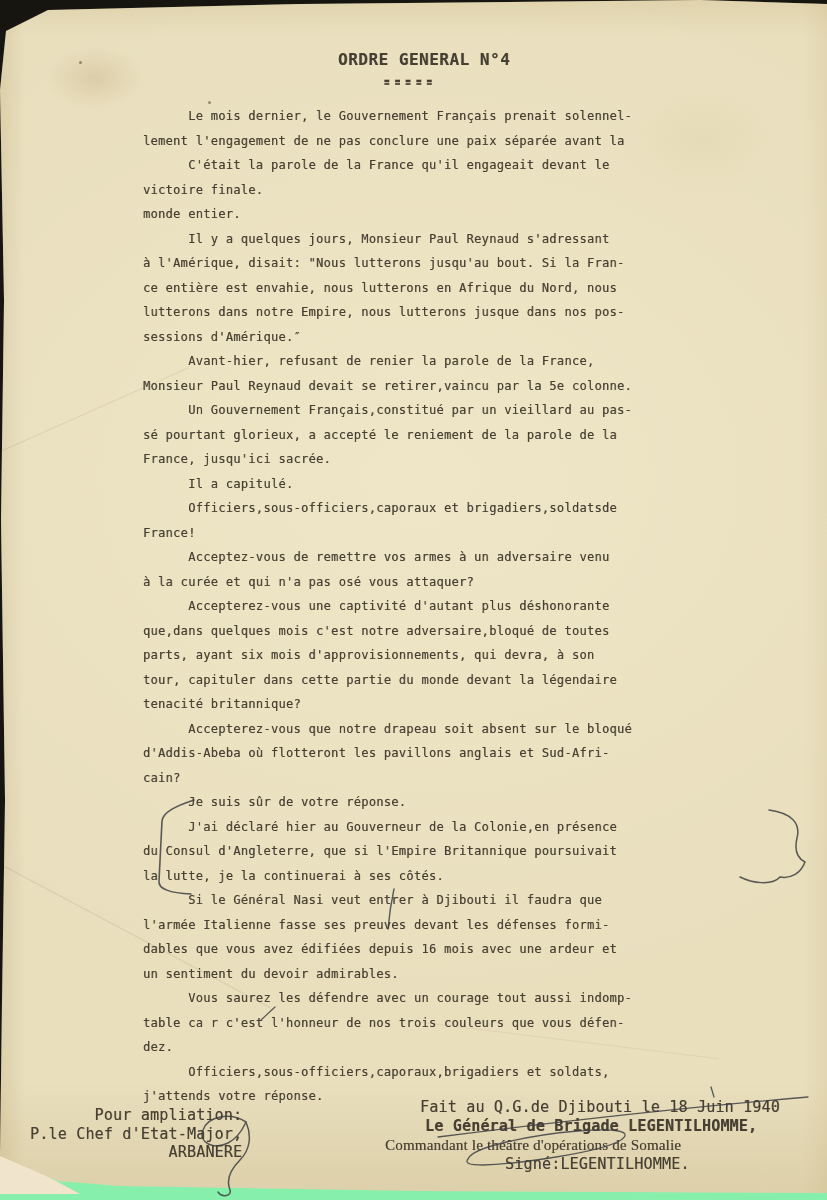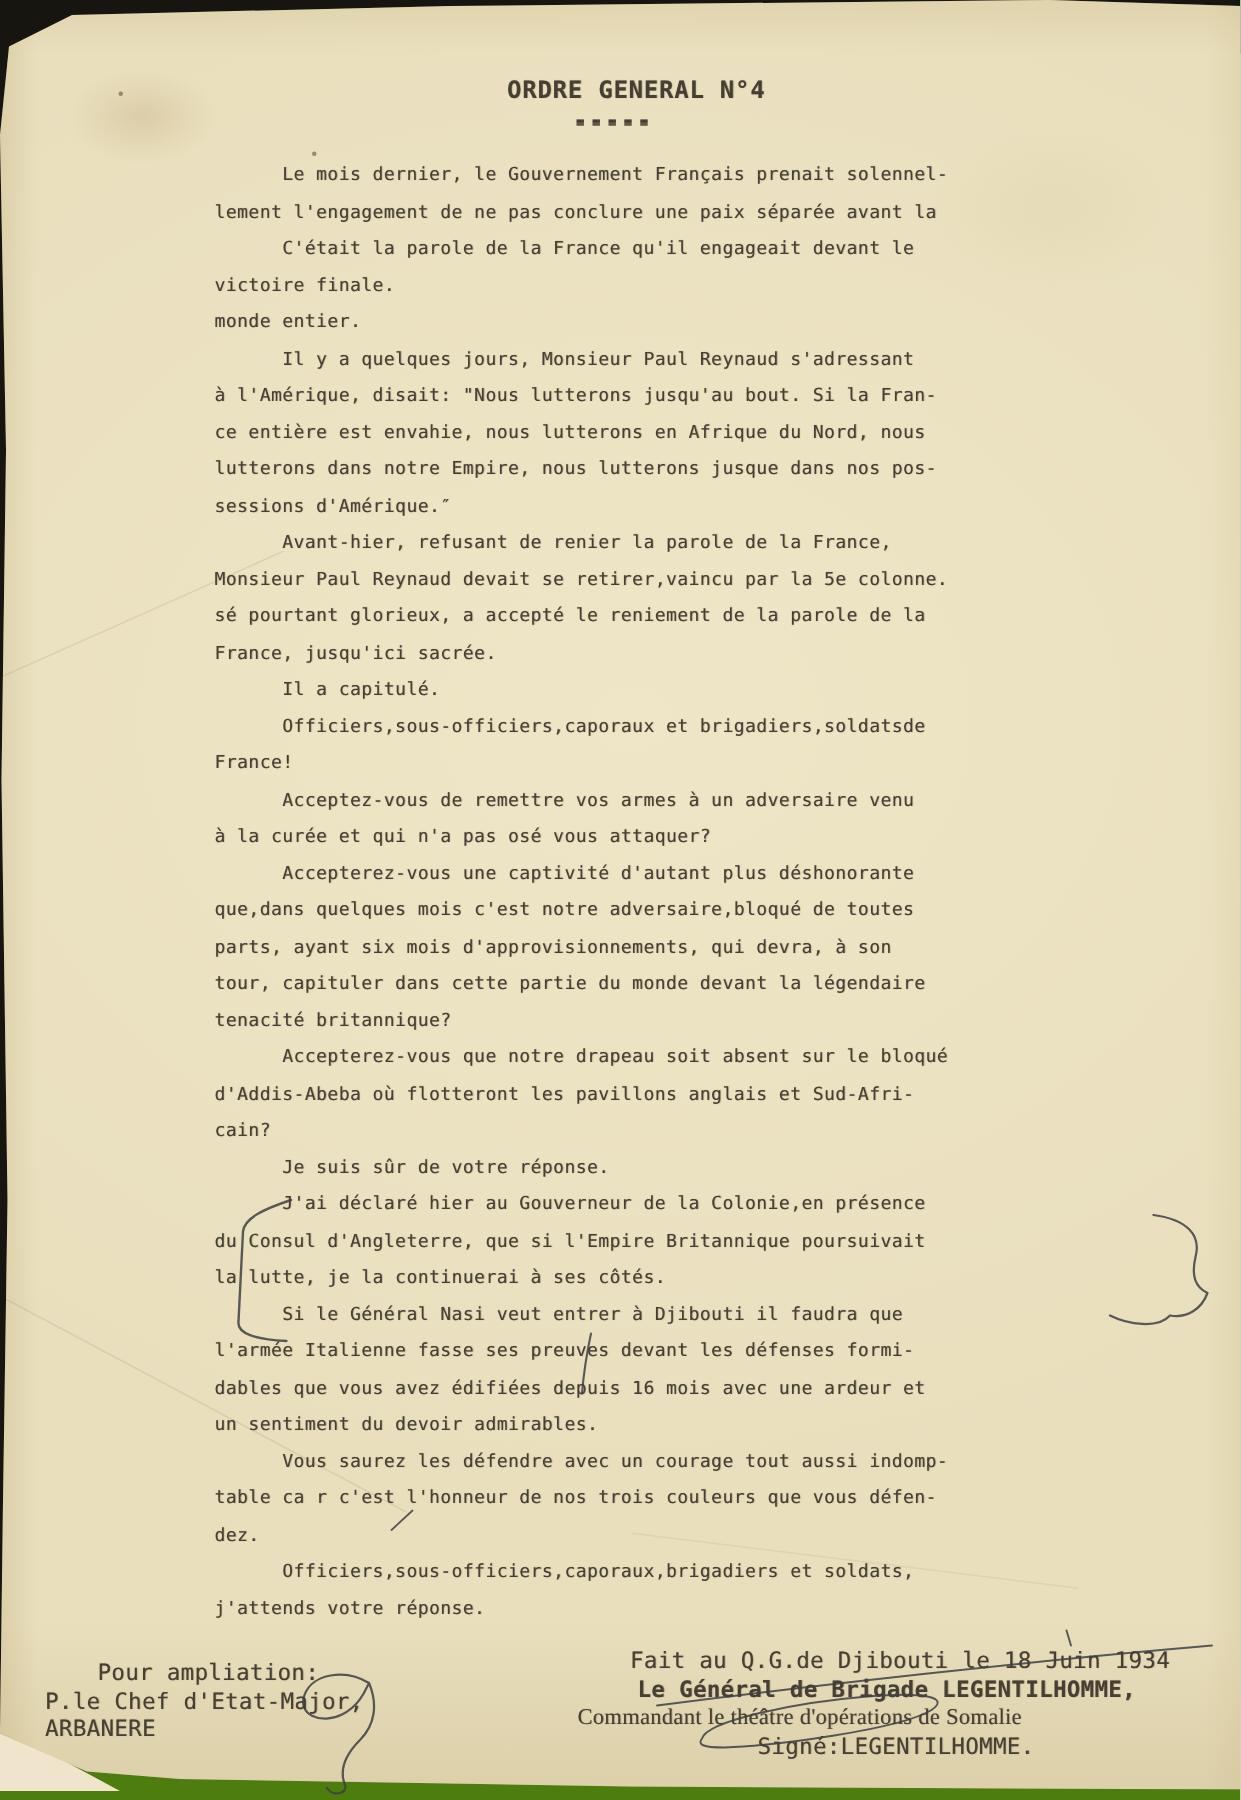--- a/index.html
+++ b/index.html
@@ -1,17 +1,17 @@
 <!DOCTYPE html>
 <html><head>
 <meta charset="utf-8">
 <style>
   html,body{margin:0;padding:0;background:#ffffff;}
   .stage{
-    position:relative;width:827px;height:1200px;overflow:hidden;background:#4d7c0f;
+    position:relative;width:827px;height:1200px;overflow:hidden;background:#86efac;
     font-family:"DejaVu Sans Mono","Liberation Mono",monospace;
   }
   .backing-top{position:absolute;left:0;top:0;width:827px;height:36px;background:#17150f;}
   .backing-left{position:absolute;left:0;top:0;width:14px;height:1150px;background:#17150f;}
   .under-sheet{position:absolute;left:0;top:1146px;width:80px;height:48px;background:#f1e4cc;
     clip-path:polygon(0 10%,100% 100%,0 100%);}
   .paper{
     position:absolute;left:0;top:0;width:827px;height:1200px;
     clip-path:polygon(6px 31px,48px 10px,300px 4px,700px 0px,827px 4px,
                       827px 1193px,420px 1191px,120px 1186px,58px 1181px,
@@ -28,21 +28,21 @@
   .crease.c1{left:-40px;top:930px;width:330px;transform:rotate(28deg);}
   .crease.c2{left:-60px;top:420px;width:260px;transform:rotate(-24deg);}
   .crease.c3{left:420px;top:1040px;width:300px;transform:rotate(7deg);background:rgba(120,100,70,0.09);}
   .speck{position:absolute;border-radius:50%;background:rgba(86,70,45,0.55);}
   .typed{color:#473f33;text-shadow:0.4px 0.3px 0.6px rgba(71,63,51,0.50);}
   .doc-title{position:absolute;left:338px;top:50px;font-size:16px;font-weight:bold;letter-spacing:0.5px;}
   .title-underline{position:absolute;left:382px;top:70px;font-size:16px;font-weight:bold;letter-spacing:1px;
     text-shadow:0 2.5px 0 rgba(71,63,51,0.85);}
   .body-lines{position:absolute;left:143px;top:104px;font-size:12px;line-height:24.5px;letter-spacing:0.3px;}
   .line{height:24.5px;white-space:pre;}
-  .closing-left{position:absolute;left:30px;top:1106px;font-size:15px;line-height:18.5px;letter-spacing:0.2px;}
+  .closing-left{position:absolute;left:30px;top:1106px;font-size:15px;line-height:18.5px;letter-spacing:0.2px;text-align:right;}
   .closing-right{position:absolute;left:385px;top:1098px;font-size:15px;line-height:19px;letter-spacing:0.2px;}
   .cl1{margin-left:35px;white-space:pre;}
   .cl2{margin-left:0px;white-space:pre;}
   .cl3{white-space:pre;}
   .cr1{margin-left:35px;white-space:pre;}
   .cr2{margin-left:40px;white-space:pre;font-weight:bold;}
   .cr3{margin-left:0px;white-space:pre;font-family:Liberation Serif, serif;}
   .cr4{margin-left:120px;white-space:pre;}
   .pen-overlay{position:absolute;left:0;top:0;pointer-events:none;}
 </style>
@@ -70,20 +70,21 @@
       <div class="line">      C'était la parole de la France qu'il engageait devant le</div>
       <div class="line">victoire finale.</div>
       <div class="line">monde entier.</div>
       <div class="line">      Il y a quelques jours, Monsieur Paul Reynaud s'adressant</div>
       <div class="line">à l'Amérique, disait: "Nous lutterons jusqu'au bout. Si la Fran-</div>
       <div class="line">ce entière est envahie, nous lutterons en Afrique du Nord, nous</div>
       <div class="line">lutterons dans notre Empire, nous lutterons jusque dans nos pos-</div>
       <div class="line">sessions d'Amérique.″</div>
       <div class="line">      Avant-hier, refusant de renier la parole de la France,</div>
       <div class="line">Monsieur Paul Reynaud devait se retirer,vaincu par la 5e colonne.</div>
+      <div class="line">      Un Gouvernement Français,constitué par un vieillard au pas-</div>
       <div class="line">sé pourtant glorieux, a accepté le reniement de la parole de la</div>
       <div class="line">France, jusqu'ici sacrée.</div>
       <div class="line">      Il a capitulé.</div>
       <div class="line">      Officiers,sous-officiers,caporaux et brigadiers,soldatsde</div>
       <div class="line">France!</div>
       <div class="line">      Acceptez-vous de remettre vos armes à un adversaire venu</div>
       <div class="line">à la curée et qui n'a pas osé vous attaquer?</div>
       <div class="line">      Accepterez-vous une captivité d'autant plus déshonorante</div>
       <div class="line">que,dans quelques mois c'est notre adversaire,bloqué de toutes</div>
       <div class="line">parts, ayant six mois d'approvisionnements, qui devra, à son</div>
@@ -107,21 +108,21 @@
       <div class="line">j'attends votre réponse.</div>
     </div>
 
     <div class="closing-left typed">
       <div class="cl1">Pour ampliation:</div>
       <div class="cl2">P.le Chef d'Etat-Major,</div>
       <div class="cl3">ARBANERE</div>
     </div>
 
     <div class="closing-right typed">
-      <div class="cr1">Fait au Q.G.de Djibouti le 18 Juin 1934</div>
+      <div class="cr1">Fait au Q.G.de Djibouti le 18 Juin 1940</div>
       <div class="cr2">Le Général de Brigade LEGENTILHOMME,</div>
       <div class="cr3">Commandant le théâtre d'opérations de Somalie</div>
       <div class="cr4">Signé:LEGENTILHOMME.</div>
     </div>
   </div>
 
   <svg class="pen-overlay" width="827" height="1200" viewBox="0 0 827 1200">
     <g stroke="#3f4044" fill="none" stroke-linecap="round" stroke-linejoin="round" opacity="0.85">
       <path d="M194,800 C176,806 163,812 162,821 L159,881 C158,889 170,893 191,894" stroke-width="1.6"></path>
       <path d="M769,810 C791,813 801,823 797,838 C794,851 797,858 805,862 C801,873 791,879 780,877 C772,886 752,883 740,877" stroke-width="1.5"></path>

